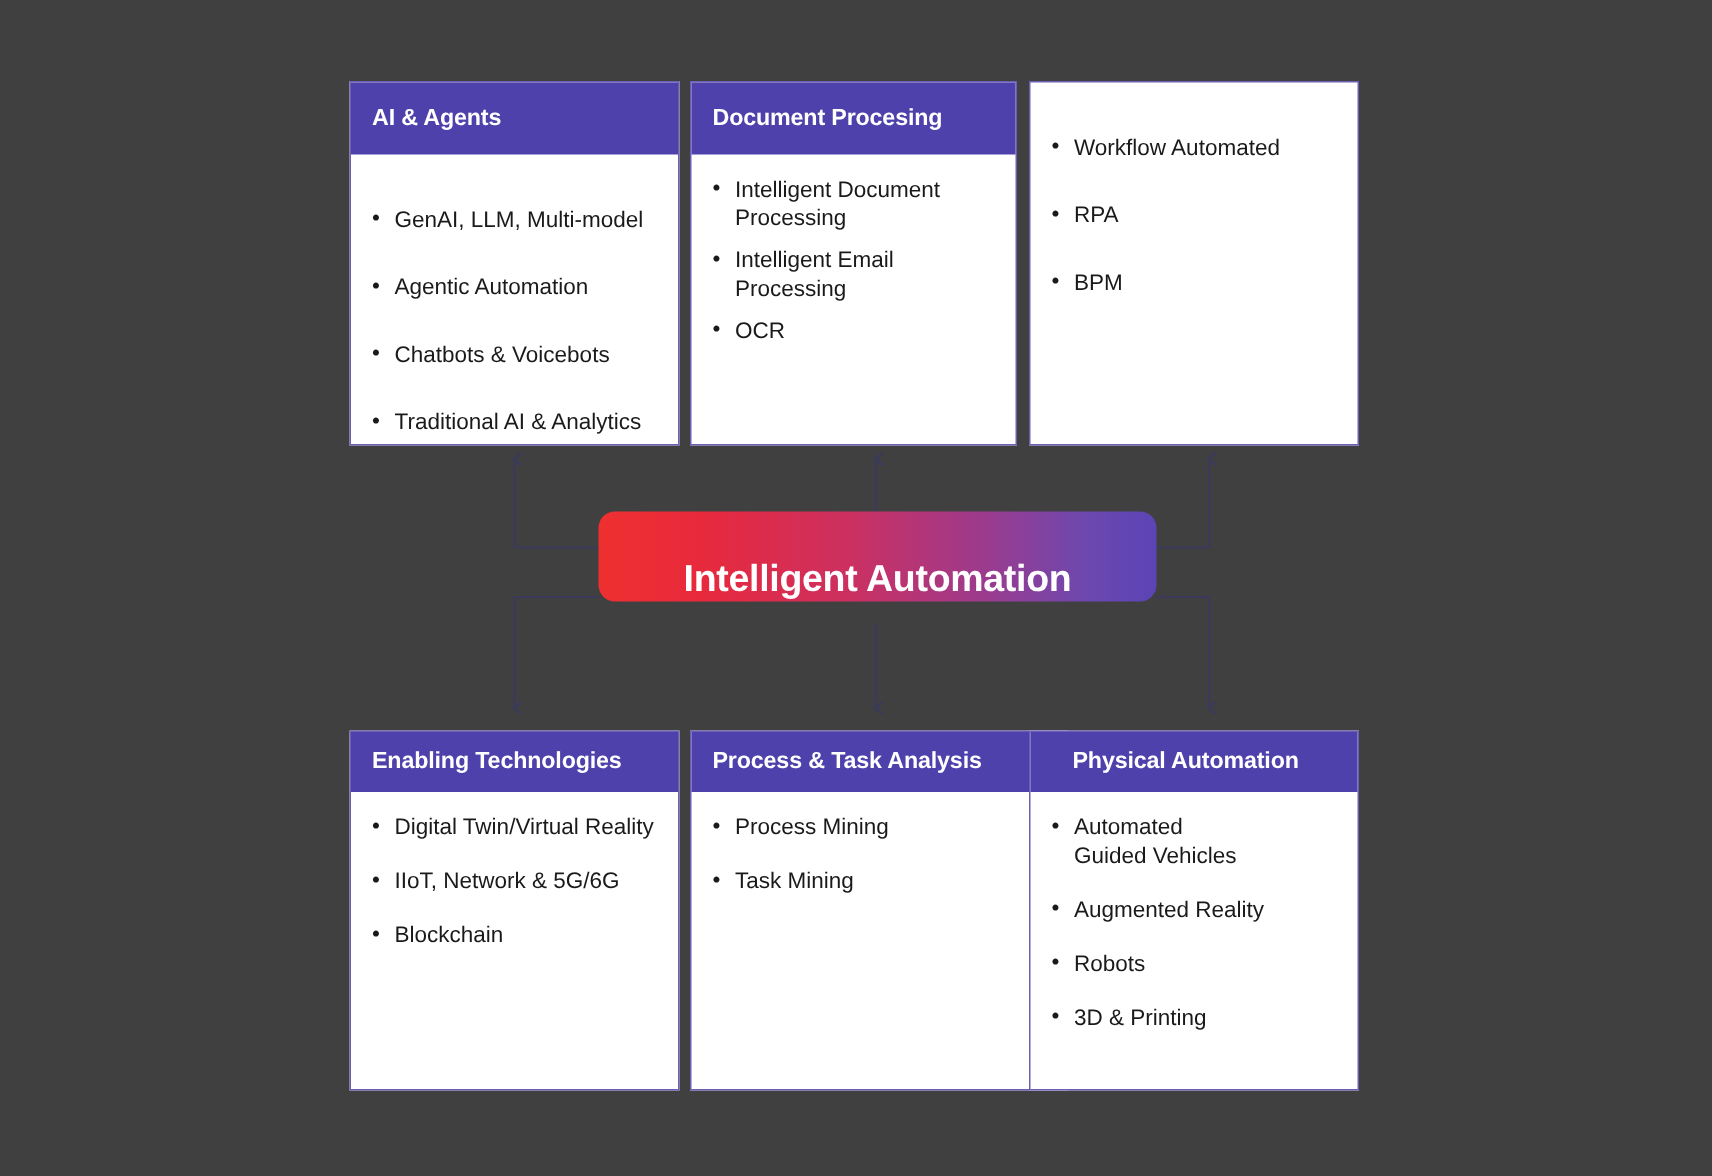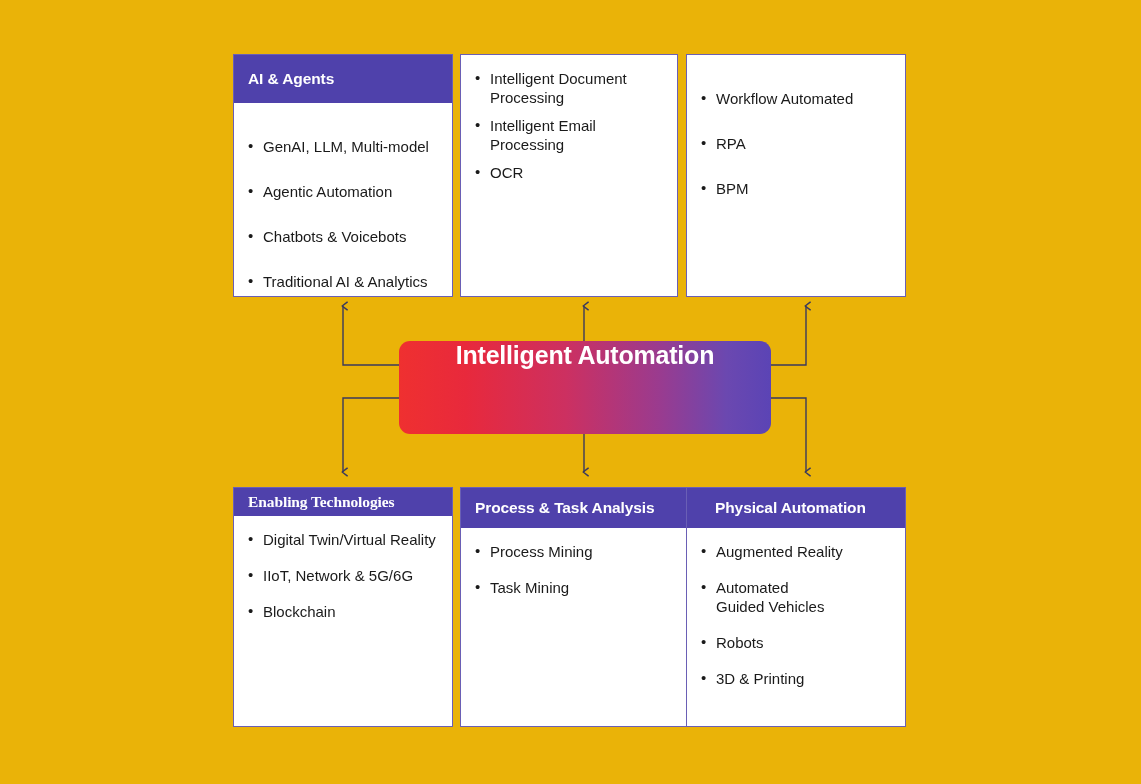--- a/index.html
+++ b/index.html
@@ -11,21 +11,21 @@
     width: 1141px;
     height: 784px;
     font-family: "Liberation Sans", sans-serif;
     -webkit-font-smoothing: antialiased;
     overflow: hidden;
   }
   #canvas {
     position: relative;
     width: 1141px;
     height: 784px;
-    background: #eab308;
+    background: #404040;
   }
 
   
   .card {
     position: absolute;
     box-sizing: border-box;
     background: #ffffff;
     border: 1px solid #6a5fb5;
     display: flex;
     flex-direction: column;
@@ -75,25 +75,25 @@
   .spacing-loose .bullet-item { margin-bottom: 26px; margin-top: 20px; }
   .spacing-tight .bullet-item { margin-bottom: 9px; }
   .spacing-mid   .bullet-item { margin-bottom: 17px; }
 
   
   #hub {
     position: absolute;
     left: 399px;
     top: 341px;
     width: 372px;
-    height: 93px;
+    height: 60px;
     border-radius: 11px;
     background: linear-gradient(90deg, #ef3030 0%, #e8293c 18%, #cc3061 45%, #9a3b8f 70%, #6b48b0 88%, #5b44b5 100%);
     display: flex;
-    align-items: flex-start;
+    align-items: flex-end;
     justify-content: center;
     z-index: 5;
   }
   #hub-label {
     color: #ffffff;
     font-size: 25px;
     font-weight: bold;
     letter-spacing: -0.2px;
     white-space: nowrap;
   }
@@ -152,20 +152,21 @@
       <ul class="bullet-list spacing-loose">
         <li class="bullet-item">GenAI, LLM, Multi-model</li>
         <li class="bullet-item">Agentic Automation</li>
         <li class="bullet-item">Chatbots &amp; Voicebots</li>
         <li class="bullet-item">Traditional AI &amp; Analytics</li>
       </ul>
     </div>
   </div>
 
   <div class="card" style="left:460px; top:54px; width:218px; height:243px;">
+    <div class="card-header" style="height:48px;">Document Procesing</div>
     <div class="card-body">
       <ul class="bullet-list spacing-tight">
         <li class="bullet-item">Intelligent Document Processing</li>
         <li class="bullet-item">Intelligent Email Processing</li>
         <li class="bullet-item">OCR</li>
       </ul>
     </div>
   </div>
 
   <div class="card" style="left:686px; top:54px; width:220px; height:243px;">
@@ -176,21 +177,21 @@
         <li class="bullet-item">BPM</li>
       </ul>
     </div>
   </div>
 
   <div id="hub">
     <span id="hub-label">Intelligent Automation</span>
   </div>
 
   <div class="card" style="left:233px; top:487px; width:220px; height:240px;">
-    <div class="card-header" style="height:28px;font-family:Liberation Serif, serif;">Enabling Technologies</div>
+    <div class="card-header" style="height:40px;">Enabling Technologies</div>
     <div class="card-body">
       <ul class="bullet-list spacing-mid">
         <li class="bullet-item">Digital Twin/Virtual Reality</li>
         <li class="bullet-item">IIoT, Network &amp; 5G/6G</li>
         <li class="bullet-item">Blockchain</li>
       </ul>
     </div>
   </div>
 
   <div class="card" style="left:460px; top:487px; width:252px; height:240px;">
@@ -200,21 +201,21 @@
         <li class="bullet-item">Process Mining</li>
         <li class="bullet-item">Task Mining</li>
       </ul>
     </div>
   </div>
 
   <div class="card" style="left:686px; top:487px; width:220px; height:240px;">
     <div class="card-header" style="height:40px;padding-left:28px;">Physical Automation</div>
     <div class="card-body">
       <ul class="bullet-list spacing-mid">
+        <li class="bullet-item" style="max-width:120px;">Automated Guided Vehicles</li>
         <li class="bullet-item">Augmented Reality</li>
-        <li class="bullet-item" style="max-width:120px;">Automated Guided Vehicles</li>
         <li class="bullet-item">Robots</li>
         <li class="bullet-item">3D &amp; Printing</li>
       </ul>
     </div>
   </div>
 
 </div>
 
 </body></html>

